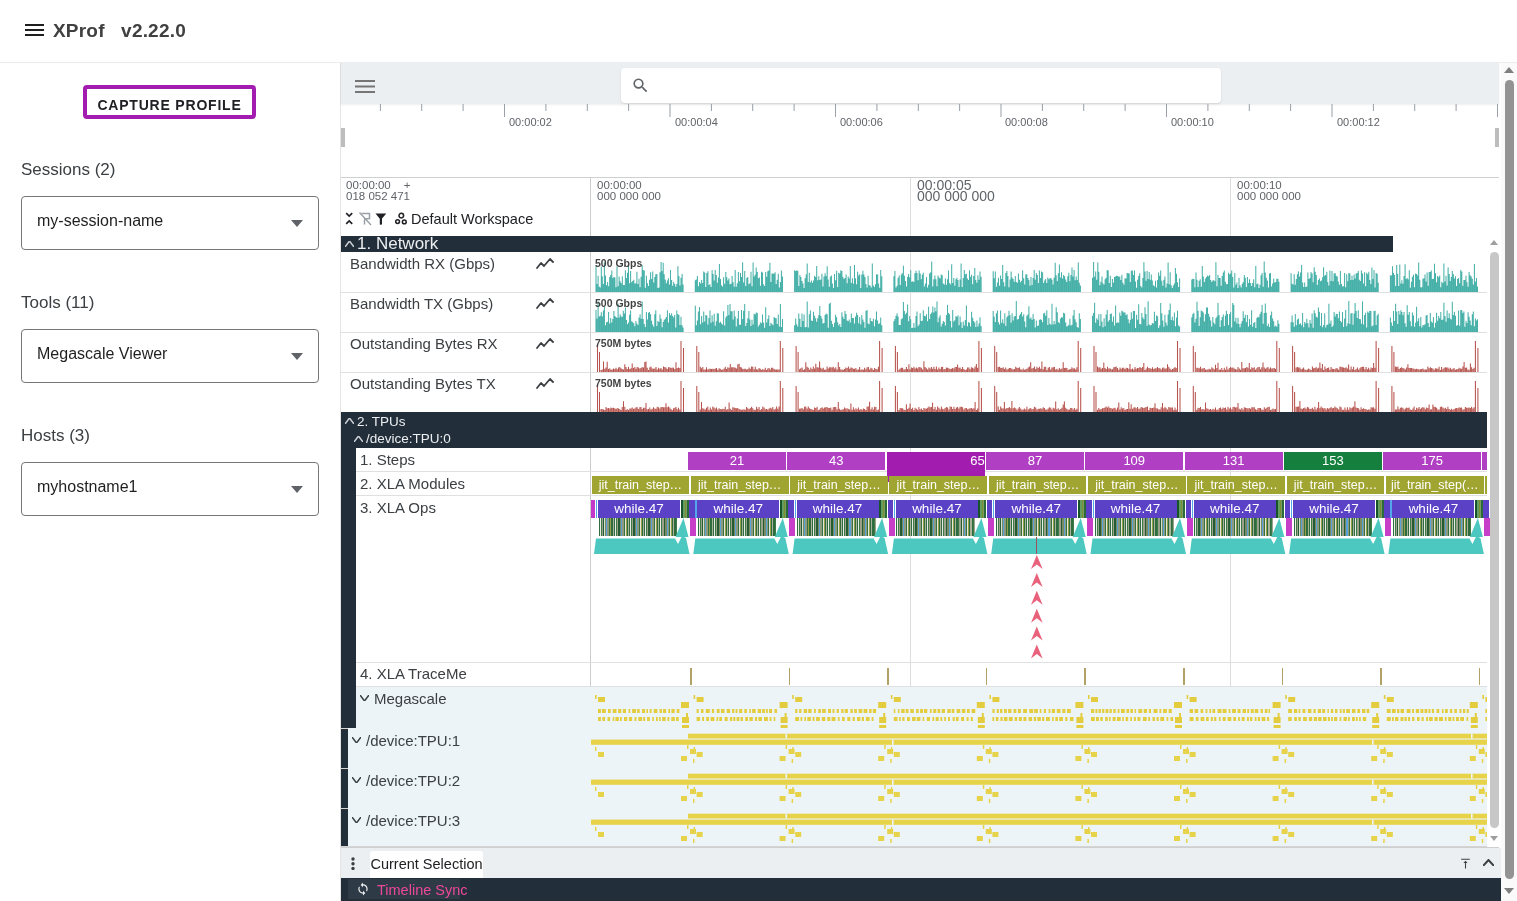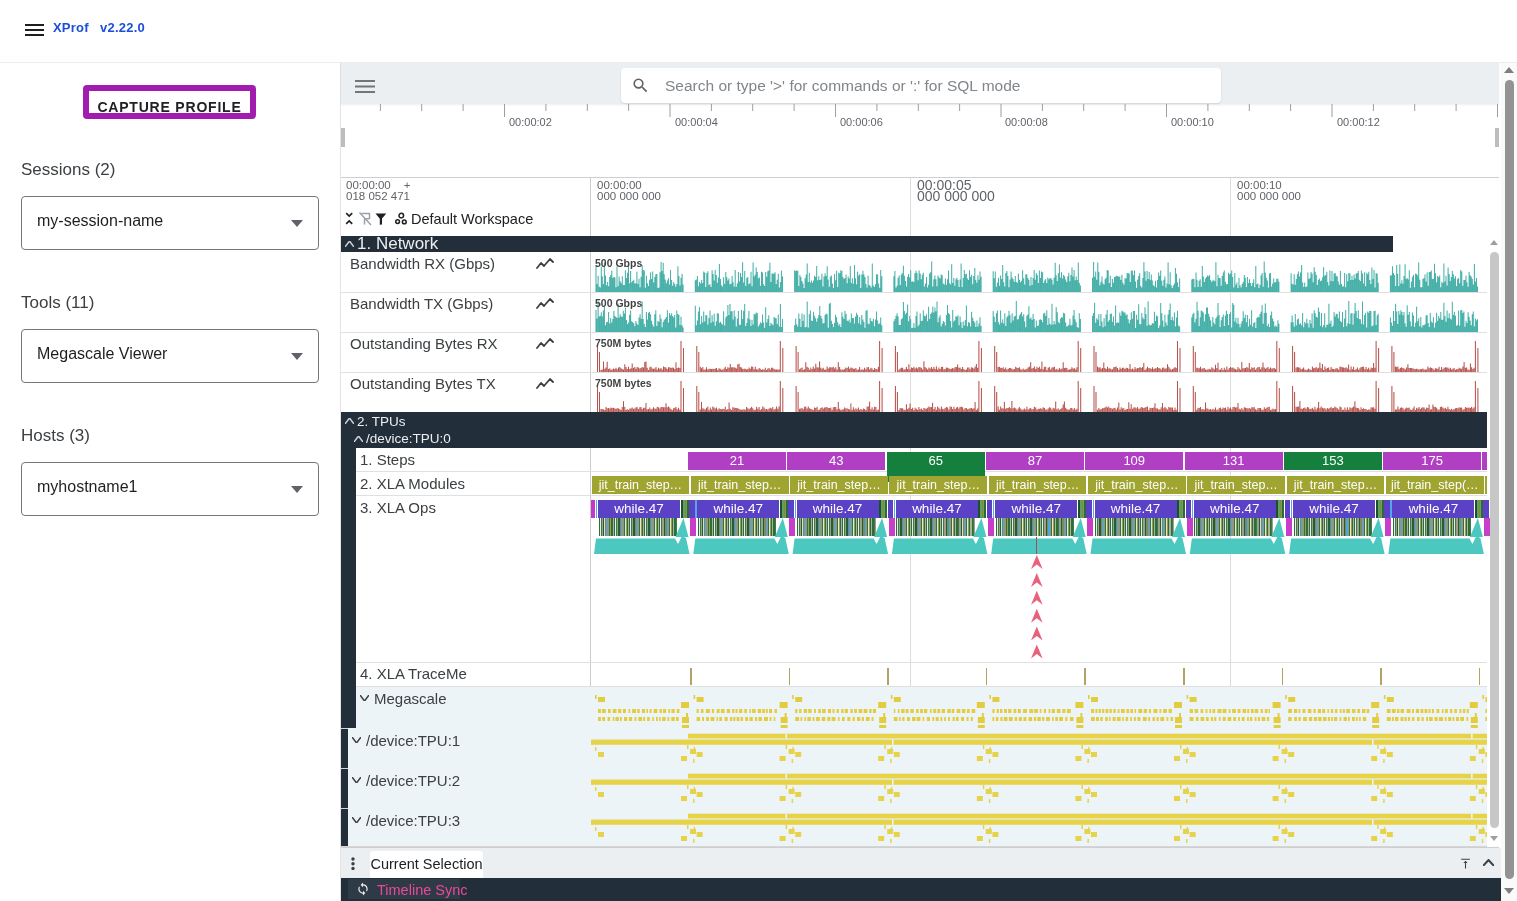--- a/index.html
+++ b/index.html
@@ -14,23 +14,23 @@
 <div id="page">
 
 <div class="abs" style="left:0;top:0;width:1517px;height:63px;background:#fff;border-bottom:1px solid #ececec"></div>
 <svg class="abs" style="left:25px;top:24px" width="19" height="13">
       <g fill="#1f1f1f">
         <rect y="0" width="19" height="2"></rect>
         <rect y="5" width="19" height="2"></rect>
         <rect y="10" width="19" height="2"></rect>
       </g>
     </svg>
-<div class="abs" style="left:53px;top:20px;font-size:13px;font-weight:bold;color:#1d4ed8;letter-spacing:.2px">XProf&nbsp;&nbsp; v2.22.0</div>
+<div class="abs" style="left:53px;top:20px;font-size:19px;font-weight:bold;color:#404040;letter-spacing:.2px">XProf&nbsp;&nbsp; v2.22.0</div>
 
-<div class="abs" style="left:83px;top:85px;width:173px;height:34px;border:6px solid #a21caf;border-radius:4px;text-align:center;line-height:32px;font-size:14px;font-weight:bold;letter-spacing:.8px;color:#202124">CAPTURE PROFILE</div>
+<div class="abs" style="left:83px;top:85px;width:173px;height:34px;border:4px solid #a21caf;border-radius:4px;text-align:center;line-height:32px;font-size:14px;font-weight:bold;letter-spacing:.8px;color:#202124">CAPTURE PROFILE</div>
 <div class="abs" style="left:21px;top:160px;font-size:17px;color:#3c4043">Sessions (2)</div>
 <div class="abs" style="left:21px;top:196px;width:298px;height:54px;border:1px solid #767676;border-radius:4px"></div>
 <div class="abs" style="left:37px;top:212px;font-size:16px;color:#1f1f1f">my-session-name</div>
 <svg class="abs" style="left:291px;top:220px" width="12" height="7">
       <path d="M0 0h12L6 7z" fill="#5f6368"></path>
     </svg>
 <div class="abs" style="left:21px;top:293px;font-size:17px;color:#3c4043">Tools (11)</div>
 <div class="abs" style="left:21px;top:329px;width:298px;height:54px;border:1px solid #767676;border-radius:4px"></div>
 <div class="abs" style="left:37px;top:345px;font-size:16px;color:#1f1f1f">Megascale Viewer</div>
 <svg class="abs" style="left:291px;top:353px" width="12" height="7">
@@ -49,21 +49,20 @@
       <g fill="#757575">
         <rect y="0" width="20" height="2"></rect>
         <rect y="5.5" width="20" height="2"></rect>
         <rect y="11" width="20" height="2"></rect>
       </g>
     </svg>
 <div class="abs" style="left:621px;top:68px;width:600px;height:35px;background:#fff;border-radius:4px;box-shadow:0 1px 2px rgba(0,0,0,.12)"></div>
 <svg class="abs" style="left:631px;top:76px" width="19" height="19" viewBox="0 0 24 24" fill="#5f6368">
       <path d="M15.5 14h-.79l-.28-.27A6.47 6.47 0 0 0 16 9.5 6.5 6.5 0 1 0 9.5 16c1.61 0 3.09-.59 4.23-1.57l.27.28v.79l5 4.99L20.49 19zm-6 0C7.01 14 5 11.99 5 9.5S7.01 5 9.5 5 14 7.01 14 9.5 11.99 14 9.5 14z"></path>
     </svg>
-<div class="abs" style="left:665px;top:77px;font-size:15.5px;color:#80868b">Search or type '&gt;' for commands or ':' for SQL mode</div>
 <svg class="abs" style="left:341px;top:104px" width="1158" height="26">
       <rect x="38.9" y="0" width="1" height="7" fill="#9aa0a6"></rect>
       <rect x="80.2" y="0" width="1" height="7" fill="#9aa0a6"></rect>
       <rect x="121.6" y="0" width="1" height="7" fill="#9aa0a6"></rect>
       <rect x="163.0" y="0" width="1" height="13" fill="#9aa0a6"></rect>
       <rect x="204.4" y="0" width="1" height="7" fill="#9aa0a6"></rect>
       <rect x="245.8" y="0" width="1" height="7" fill="#9aa0a6"></rect>
       <rect x="287.1" y="0" width="1" height="7" fill="#9aa0a6"></rect>
       <rect x="328.5" y="0" width="1" height="13" fill="#9aa0a6"></rect>
       <rect x="369.9" y="0" width="1" height="7" fill="#9aa0a6"></rect>
@@ -202,21 +201,21 @@
     </svg>
     <div class="abs hline" style="left:341px;top:808px;width:1146px;background:#d5d5d5"></div>
     <div class="abs" style="left:348px;top:808px;width:1139px;height:38px;background:#edf4f8"></div>
     <div class="abs rowlabel" style="left:366px;top:812px">/device:TPU:3</div>
     <svg class="abs" style="left:352px;top:817px" width="9" height="6">
       <path d="M0 0l4.5 6L9 0" fill="none" stroke="#3c4043" stroke-width="1.5"></path>
     </svg>
     <div class="abs hline" style="left:341px;top:846px;width:1146px;background:#d5d5d5"></div>
     <div class="abs" style="left:688.0px;top:452px;width:98.1px;height:18px;background:#b03fc4;color:#fff;font-size:13px;text-align:center;line-height:18px">21</div>
     <div class="abs" style="left:787.3px;top:452px;width:98.1px;height:18px;background:#b03fc4;color:#fff;font-size:13px;text-align:center;line-height:18px">43</div>
-    <div class="abs" style="left:886.6px;top:452px;width:98.1px;height:30px;background:#15803d;color:#fff;font-size:13px;text-align:center;line-height:18px">65</div>
+    <div class="abs" style="left:886.6px;top:452px;width:98.1px;height:30px;background:#a21caf;color:#fff;font-size:13px;text-align:right;line-height:18px">65</div>
     <div class="abs" style="left:985.9px;top:452px;width:98.1px;height:18px;background:#b03fc4;color:#fff;font-size:13px;text-align:center;line-height:18px">87</div>
     <div class="abs" style="left:1085.2px;top:452px;width:98.1px;height:18px;background:#b03fc4;color:#fff;font-size:13px;text-align:center;line-height:18px">109</div>
     <div class="abs" style="left:1184.5px;top:452px;width:98.1px;height:18px;background:#b03fc4;color:#fff;font-size:13px;text-align:center;line-height:18px">131</div>
     <div class="abs" style="left:1283.8px;top:452px;width:98.1px;height:18px;background:#15803d;color:#fff;font-size:13px;text-align:center;line-height:18px">153</div>
     <div class="abs" style="left:1383.1px;top:452px;width:98.1px;height:18px;background:#b03fc4;color:#fff;font-size:13px;text-align:center;line-height:18px">175</div>
     <div class="abs" style="left:1482.4px;top:452px;width:4.6px;height:18px;background:#b03fc4"></div>
     <div class="abs" style="left:591.5px;top:476px;width:97.8px;height:18px;background:#a0a431;color:#fff;font-size:12.5px;text-align:center;line-height:18px;overflow:hidden;white-space:nowrap">jit_train_step…</div>
     <div class="abs" style="left:690.8px;top:476px;width:97.8px;height:18px;background:#a0a431;color:#fff;font-size:12.5px;text-align:center;line-height:18px;overflow:hidden;white-space:nowrap">jit_train_step…</div>
     <div class="abs" style="left:790.1px;top:476px;width:97.8px;height:18px;background:#a0a431;color:#fff;font-size:12.5px;text-align:center;line-height:18px;overflow:hidden;white-space:nowrap">jit_train_step…</div>
     <div class="abs" style="left:889.4px;top:476px;width:97.8px;height:18px;background:#a0a431;color:#fff;font-size:12.5px;text-align:center;line-height:18px;overflow:hidden;white-space:nowrap">jit_train_step…</div>

